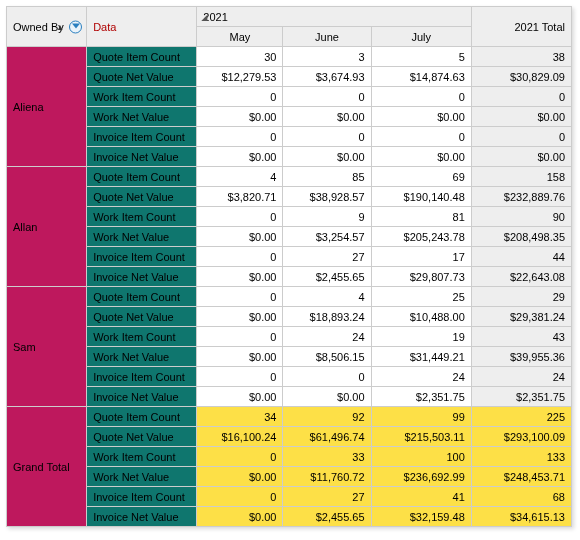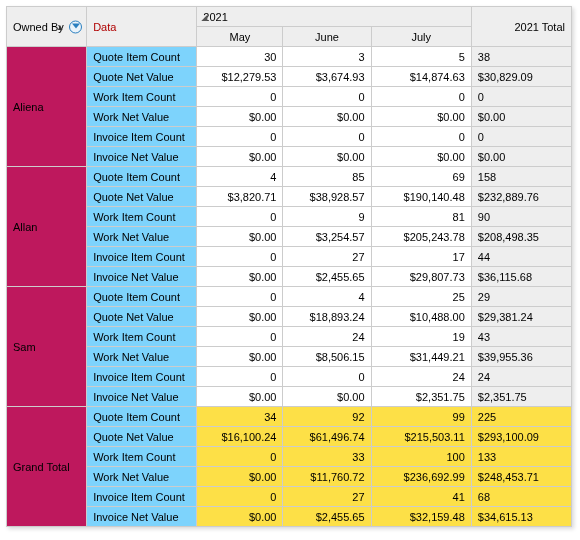--- a/index.html
+++ b/index.html
@@ -60,23 +60,23 @@
   }
   .data-hdr { background: #eee; color: #b00000; text-align: left; }
   .year-cell { background: #eee; text-align: left; position: relative; padding-left: 16px; }
   .tri {
     position: absolute; left: 4px; top: 50%; transform: translateY(-50%);
     font-size: 8px; color: #555;
   }
   .total-hdr { background: #eee; text-align: right; }
   .month-hdr { background: #eee; text-align: center; }
   .rowlabel { background: #be185d; text-align: left; vertical-align: top; }
-  .metric { background: #7dd3fc; text-align: left; }
+  .metric { background: #0f766e; text-align: left; }
   .val { text-align: right; background: #fff; }
-  .totcol { text-align: left; background: #eee; }
+  .totcol { text-align: right; background: #eee; }
   .gt .val, .gt .totcol { background: #fde047; }
 </style>
 </head>
 <body>
 
 <table class="pivot">
   <colgroup>
     <col style="width:80px">
     <col style="width:110px">
     <col style="width:86px">
@@ -185,21 +185,21 @@
         <td class="val">0</td>
         <td class="val">27</td>
         <td class="val">17</td>
         <td class="totcol">44</td>
       </tr>
       <tr>
         <td class="metric">Invoice Net Value</td>
         <td class="val">$0.00</td>
         <td class="val">$2,455.65</td>
         <td class="val">$29,807.73</td>
-        <td class="totcol">$36,115.68</td>
+        <td class="totcol">$22,643.08</td>
       </tr>
       <tr>
         <td rowspan="6" class="rowlabel">Sam</td>
         <td class="metric">Quote Item Count</td>
         <td class="val">0</td>
         <td class="val">4</td>
         <td class="val">25</td>
         <td class="totcol">29</td>
       </tr>
       <tr>

